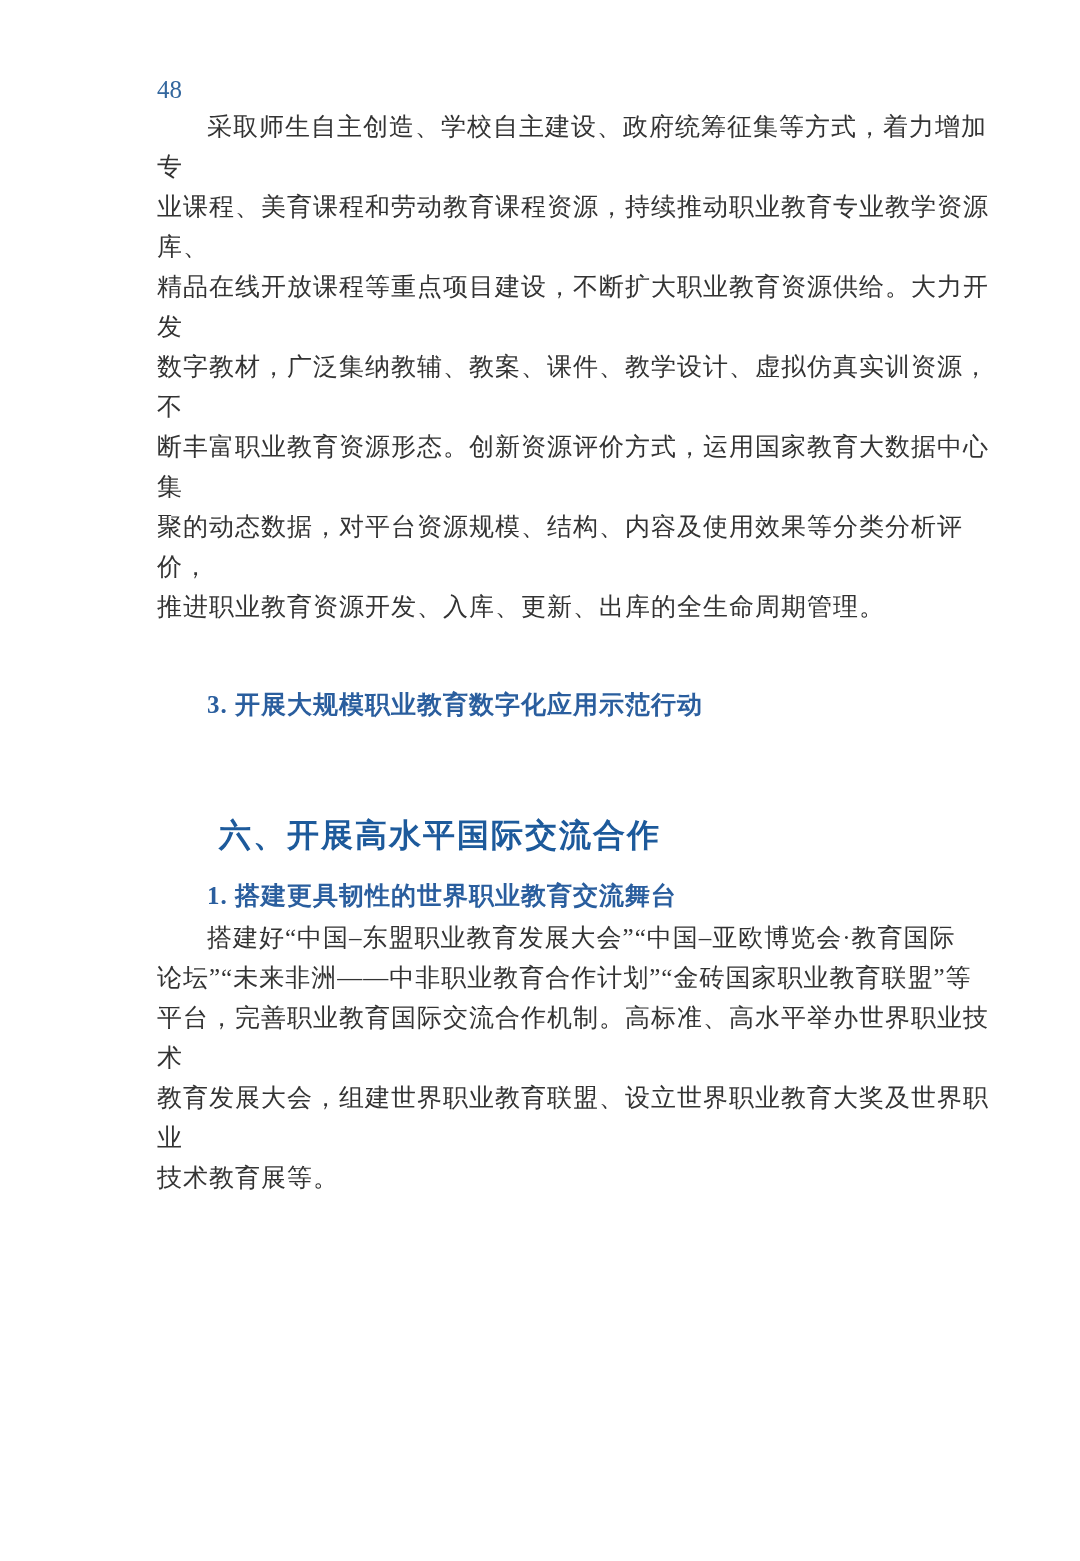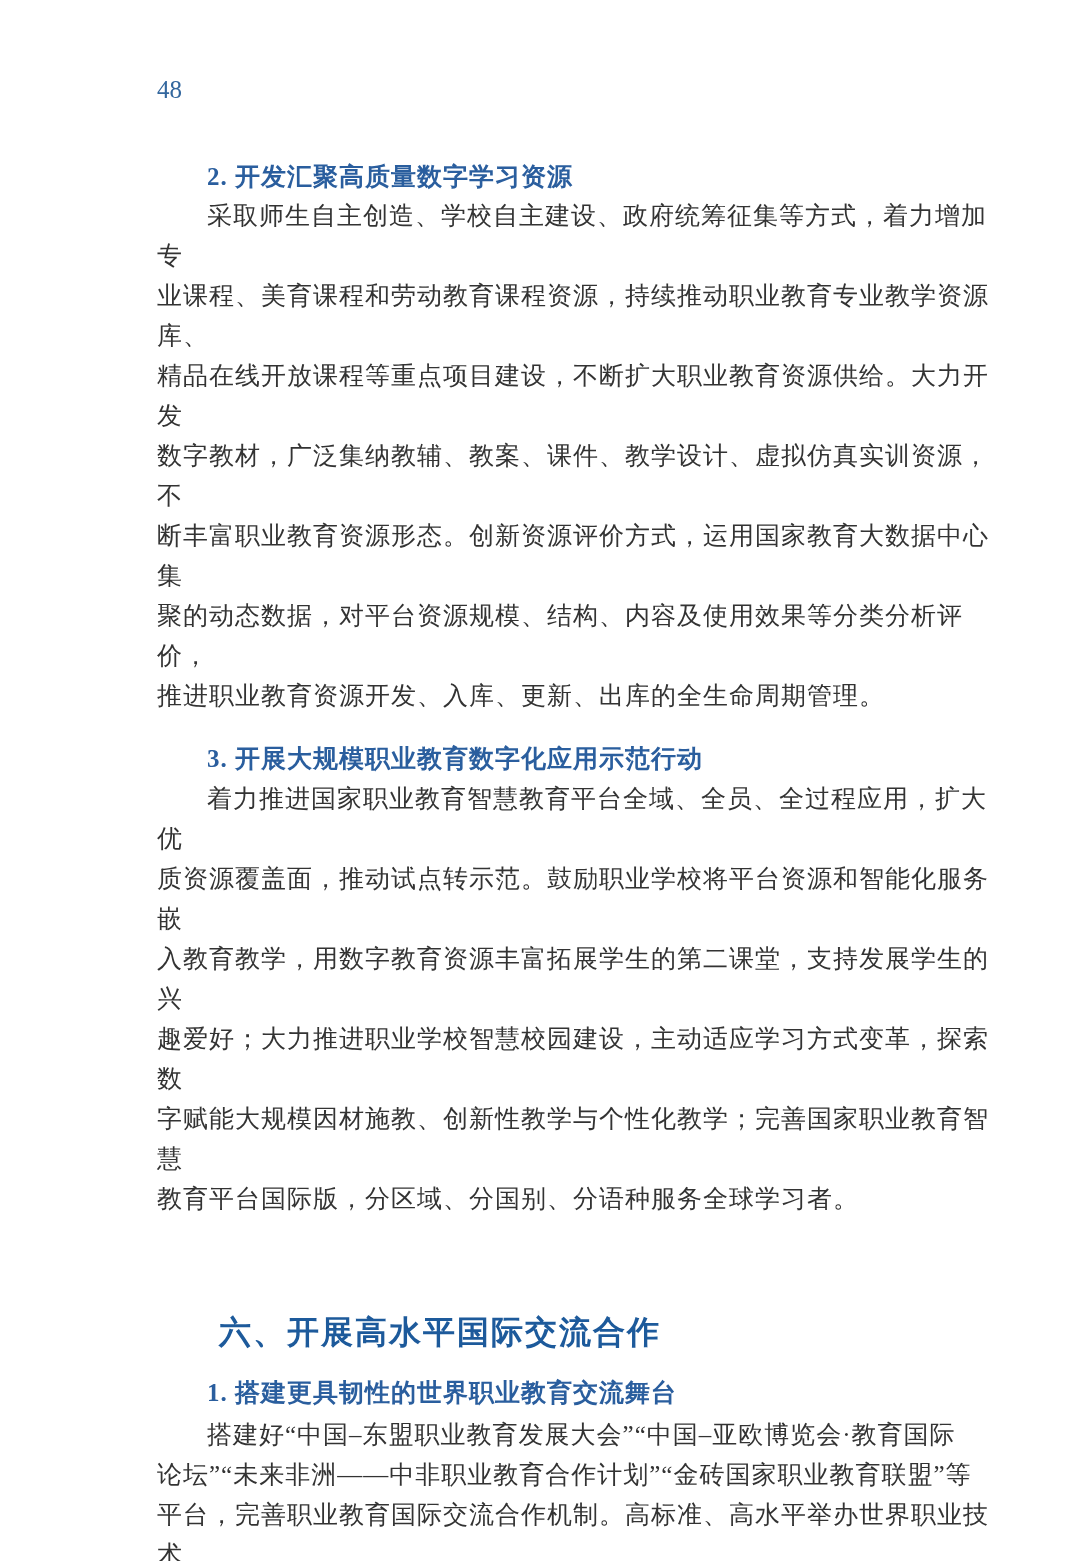--- a/index.html
+++ b/index.html
@@ -37,21 +37,21 @@
   .sub-heading {
     margin: 0;
     margin-top: 55px;
     font-size: 25px;
     font-weight: bold;
     line-height: 34px;
     color: #2a5e9e;
     text-indent: 2em;
     letter-spacing: 1px;
   }
-  .sub-heading.h3 { margin-top: 26px; }
+  .sub-heading.h3 { margin-top: 61px; }
   .sub-heading.h1b { margin-top: 22px; }
   .body-para {
     margin: 0;
     margin-top: 2px;
     font-size: 25px;
     line-height: 40px;
     color: #333333;
     text-indent: 2em;
     white-space: pre-line;
     letter-spacing: 1px;
@@ -71,38 +71,31 @@
 </style>
 </head>
 <body>
 
 <div class="page">
 
   <div class="running-header">
     <span class="page-num">48</span>
   </div>
 
-  <h3 class="sub-heading h2a">2. 开发汇聚高质量数字学习资源</h3>
 
   <p class="body-para pa">采取师生自主创造、学校自主建设、政府统筹征集等方式，着力增加专
 业课程、美育课程和劳动教育课程资源，持续推动职业教育专业教学资源库、
 精品在线开放课程等重点项目建设，不断扩大职业教育资源供给。大力开发
 数字教材，广泛集纳教辅、教案、课件、教学设计、虚拟仿真实训资源，不
 断丰富职业教育资源形态。创新资源评价方式，运用国家教育大数据中心集
 聚的动态数据，对平台资源规模、结构、内容及使用效果等分类分析评价，
 推进职业教育资源开发、入库、更新、出库的全生命周期管理。</p>
 
   <h3 class="sub-heading h3">3. 开展大规模职业教育数字化应用示范行动</h3>
 
-  <p class="body-para pb">着力推进国家职业教育智慧教育平台全域、全员、全过程应用，扩大优
-质资源覆盖面，推动试点转示范。鼓励职业学校将平台资源和智能化服务嵌
-入教育教学，用数字教育资源丰富拓展学生的第二课堂，支持发展学生的兴
-趣爱好；大力推进职业学校智慧校园建设，主动适应学习方式变革，探索数
-字赋能大规模因材施教、创新性教学与个性化教学；完善国家职业教育智慧
-教育平台国际版，分区域、分国别、分语种服务全球学习者。</p>
 
   <h2 class="chapter-heading">六、开展高水平国际交流合作</h2>
 
   <h3 class="sub-heading h1b">1. 搭建更具韧性的世界职业教育交流舞台</h3>
 
   <p class="body-para pc">搭建好“中国–东盟职业教育发展大会”“中国–亚欧博览会·教育国际
 论坛”“未来非洲——中非职业教育合作计划”“金砖国家职业教育联盟”等
 平台，完善职业教育国际交流合作机制。高标准、高水平举办世界职业技术
 教育发展大会，组建世界职业教育联盟、设立世界职业教育大奖及世界职业
 技术教育展等。</p>

